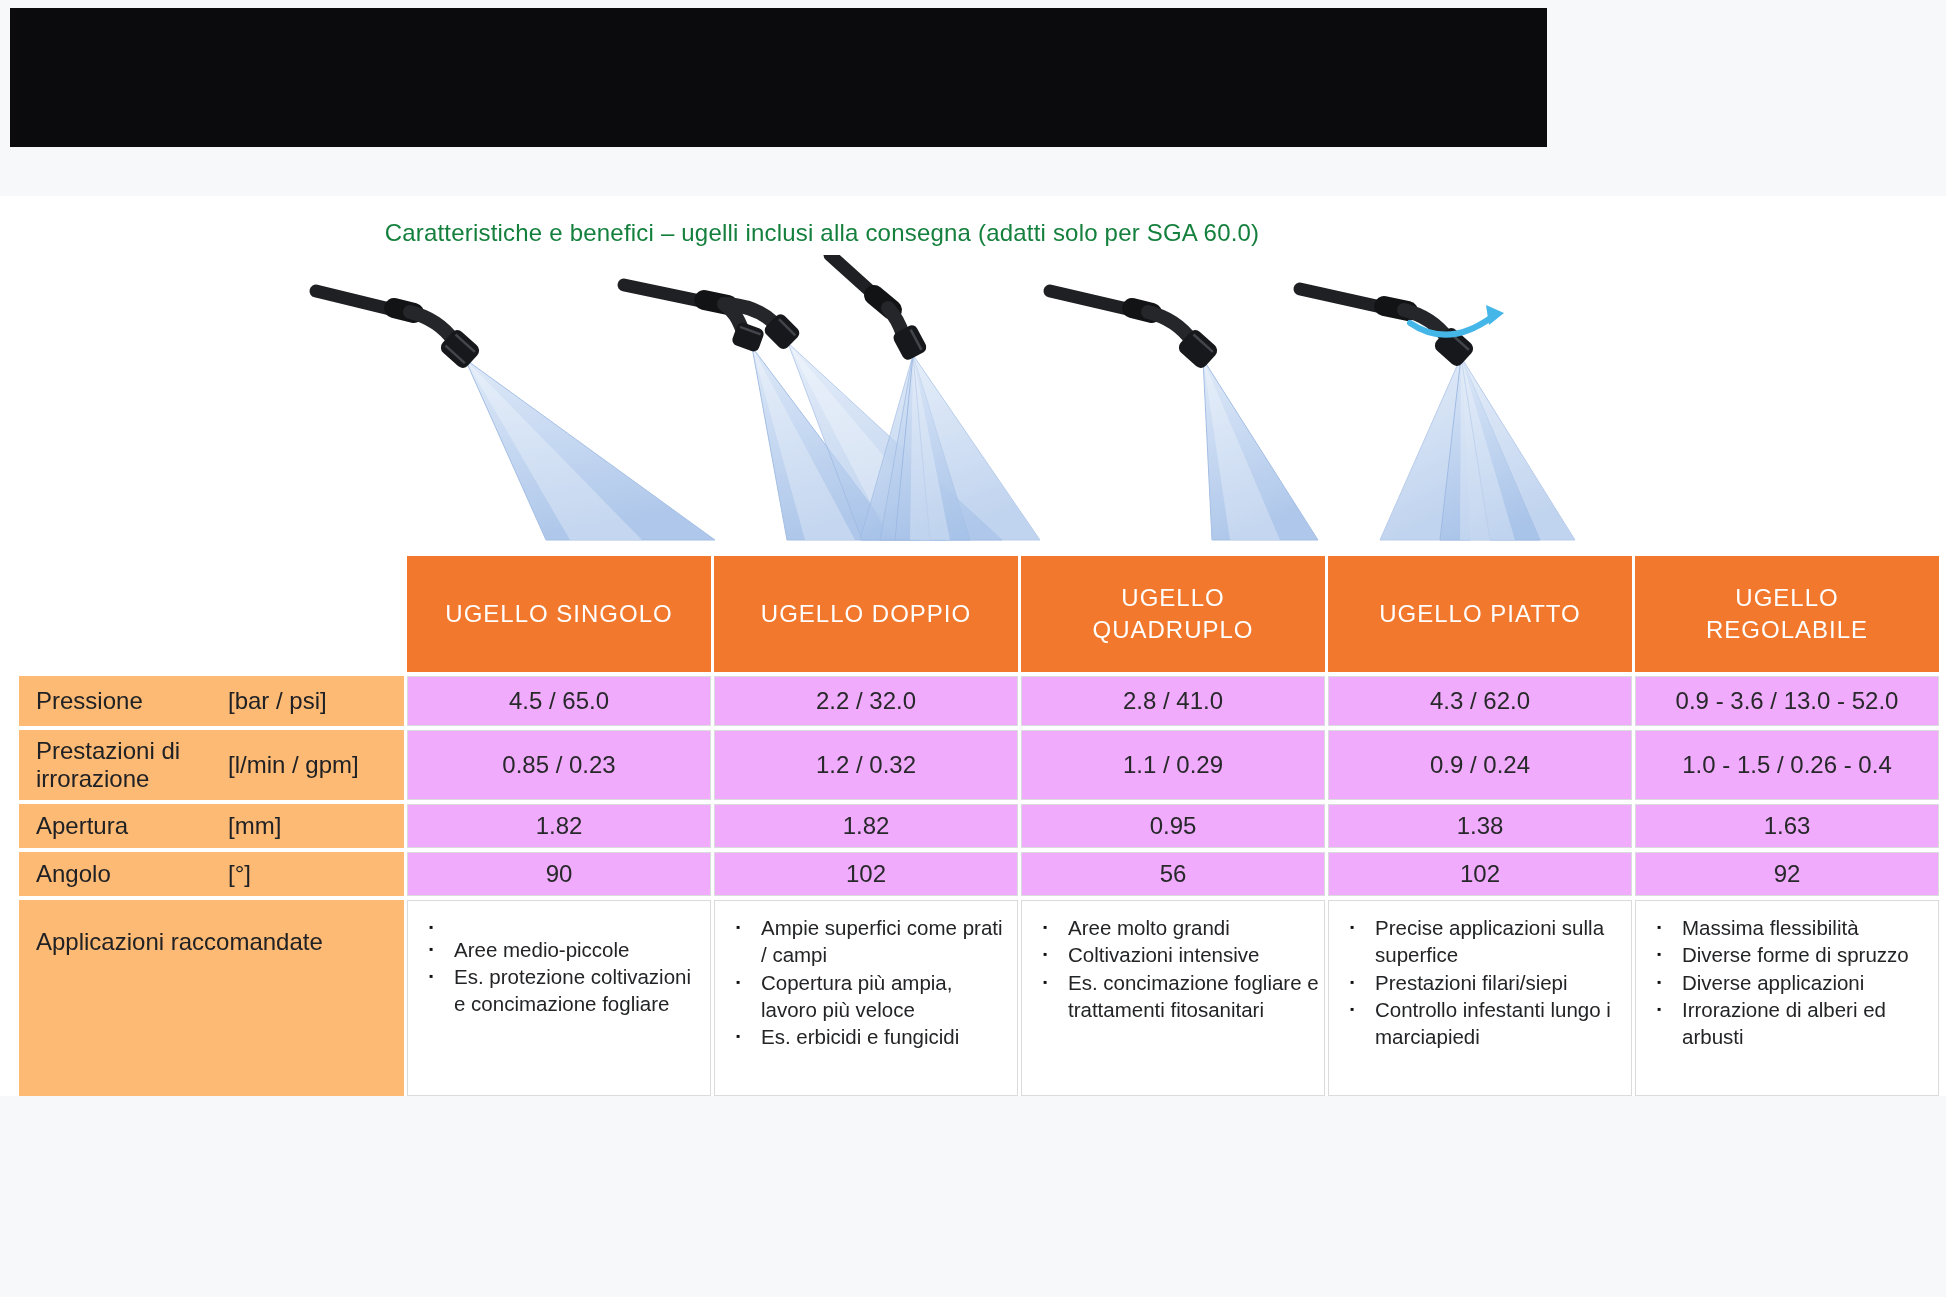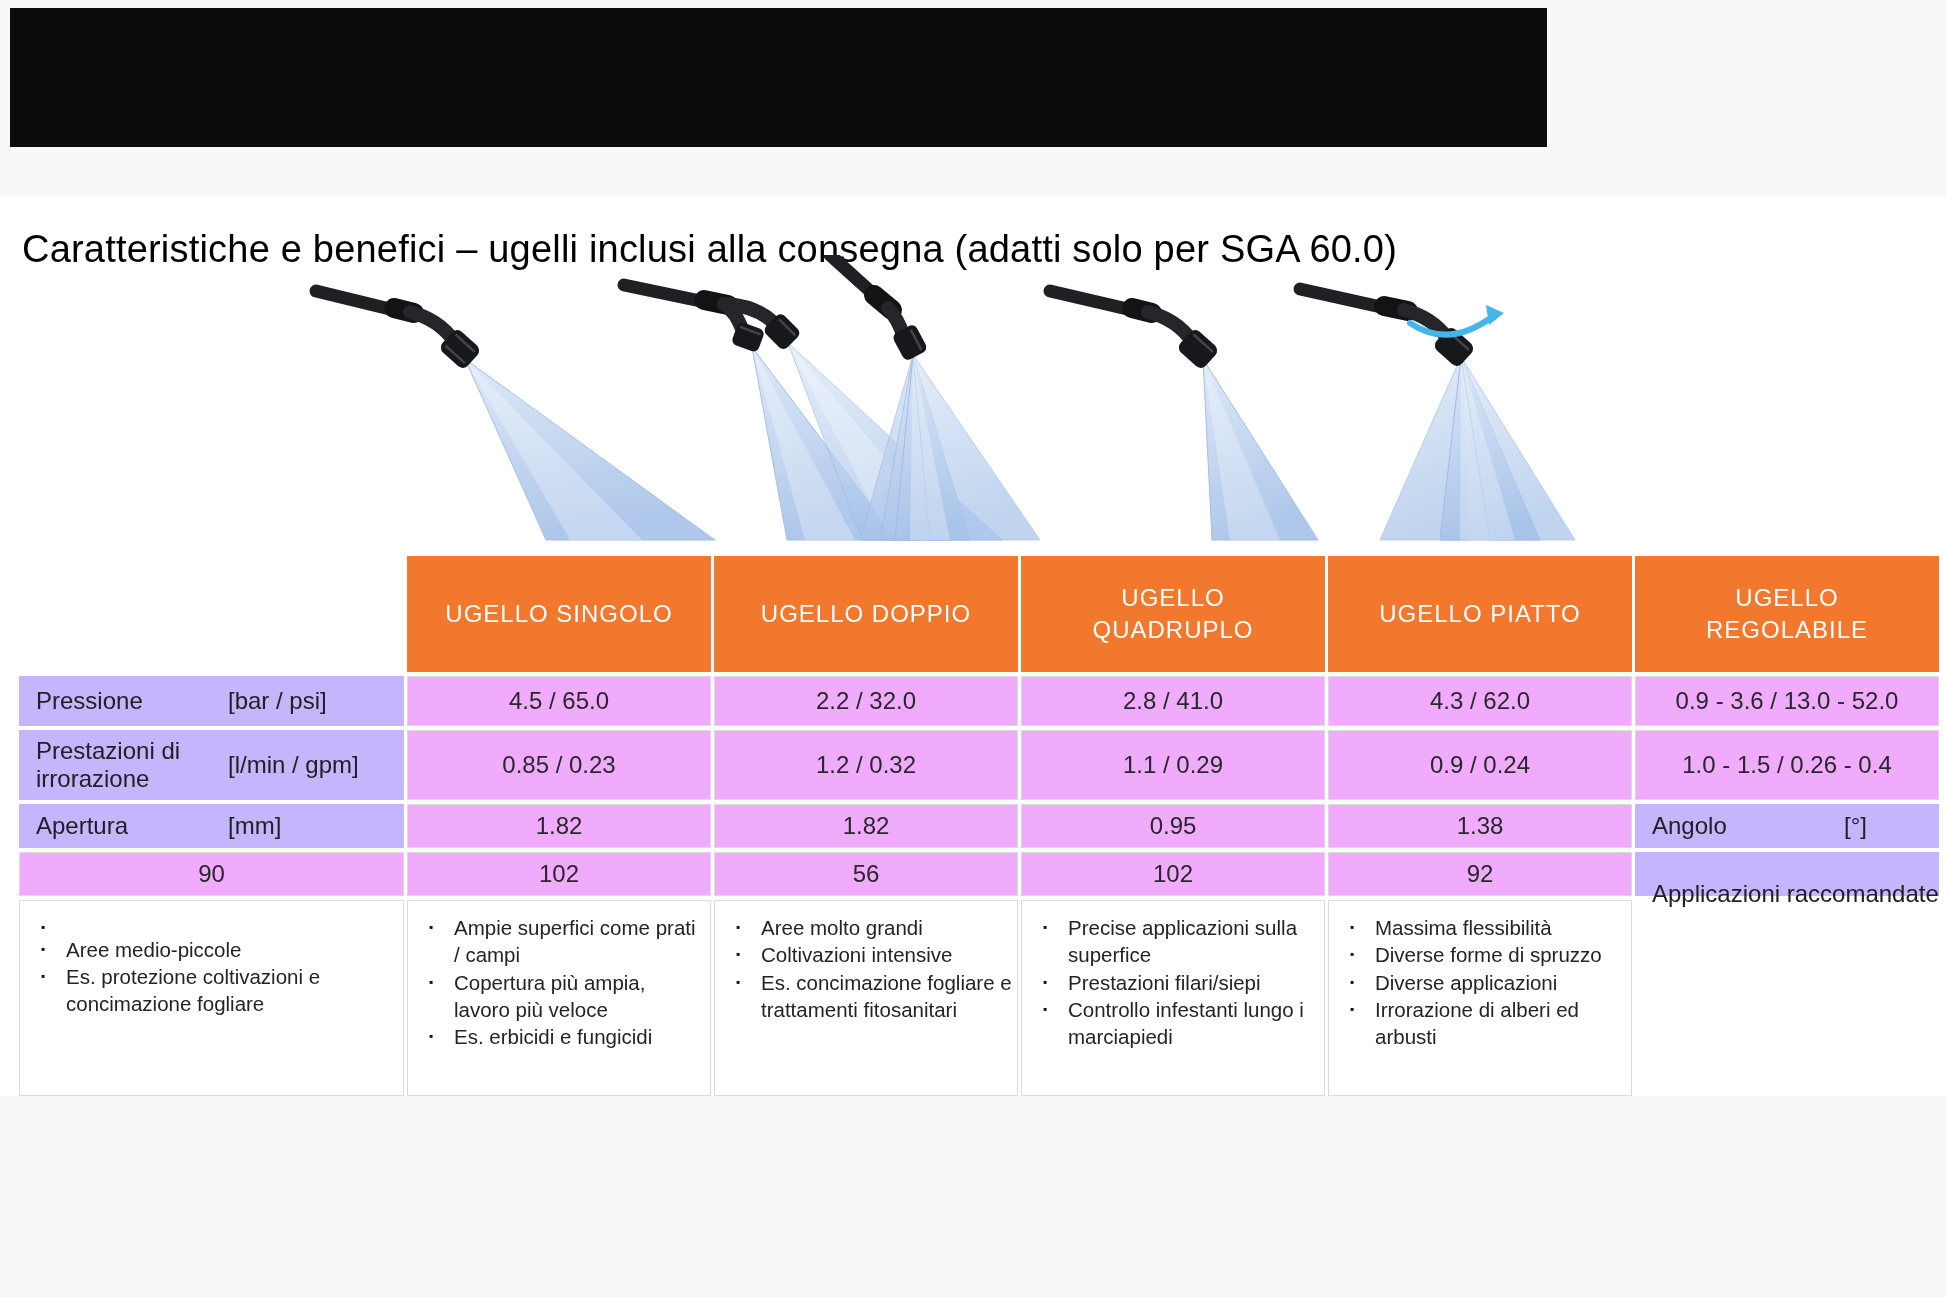--- a/index.html
+++ b/index.html
@@ -8,21 +8,21 @@
     background:#ffffff;
     font-family:"Liberation Sans", sans-serif;
     color:#232426; overflow:hidden;
   }
   .band-top    { position:absolute; left:0; top:0;    width:1946px; height:196px; background:#f7f8fa; }
   .band-bottom { position:absolute; left:0; top:1096px; width:1946px; height:201px; background:#f7f8fa; }
   .black-bar   { position:absolute; left:10px; top:8px; width:1537px; height:139px; background:#0b0b0d; }
 
   .page-title {
     position:absolute; left:22px; top:203px; width:1600px;
-    font-size:38px; font-weight:400; color:#000000; letter-spacing:0.2px;
+    font-size:24px; font-weight:400; color:#15803d; letter-spacing:0.2px;text-align:center;
   }
 
   .nozzle { position:absolute; top:255px; width:430px; height:292px; pointer-events:none; }
   .n1 { left:302px; } .n2 { left:610px; } .n3 { left:810px; } .n4 { left:1040px; } .n5 { left:1290px; }
   .wand   { stroke:#1f2023; stroke-width:13; stroke-linecap:round; fill:none; }
   .collar { stroke:#121315; stroke-width:20; stroke-linecap:round; fill:none; }
   .elbow  { stroke:#242629; stroke-width:14; stroke-linecap:round; fill:none; }
   .cap    { fill:#17181b; }
   .capline{ fill:#4a4d53; opacity:0.85; }
   .cone   { fill:url(#sprayGrad); stroke:#9db9e2; stroke-width:1; opacity:0.92; }
@@ -39,21 +39,21 @@
     column-gap:3px; row-gap:4px;
   }
   .corner { background:transparent; }
   .hd {
     background:#f1782c; color:#ffffff;
     display:flex; align-items:center; justify-content:center; text-align:center;
     font-size:24px; letter-spacing:1px; line-height:1.32; font-weight:400;
   }
   .hd.narrow .t { max-width:190px; }
   .lab {
-    background:#c4b5fd; display:flex; align-items:center;
+    background:#fdba74; display:flex; align-items:center;
     font-size:24px; color:#202124;
   }
   .lab .nm { width:192px; margin-left:17px; line-height:1.18; }
   .lab .un { white-space:nowrap; }
   .lab.top { align-items:flex-start; }
   .lab.top .nm { width:auto; margin-top:28px;text-align:right; }
   .val {
     background:#f0abfc; border:1px solid #dadbdd;
     display:flex; align-items:center; justify-content:center;
     font-size:24px; color:#27282a; white-space:nowrap;
@@ -196,20 +196,21 @@
   <div class="val">1.0 - 1.5 / 0.26 - 0.4</div>
 
   <div class="lab">
     <span class="nm">Apertura</span>
     <span class="un">[mm]</span>
   </div>
   <div class="val">1.82</div>
   <div class="val">1.82</div>
   <div class="val">0.95</div>
   <div class="val">1.38</div>
+  <div class="val">1.63</div>
 
   <div class="lab">
     <span class="nm">Angolo</span>
     <span class="un">[°]</span>
   </div>
   <div class="val">90</div>
   <div class="val">102</div>
   <div class="val">56</div>
   <div class="val">102</div>
   <div class="val">92</div>

